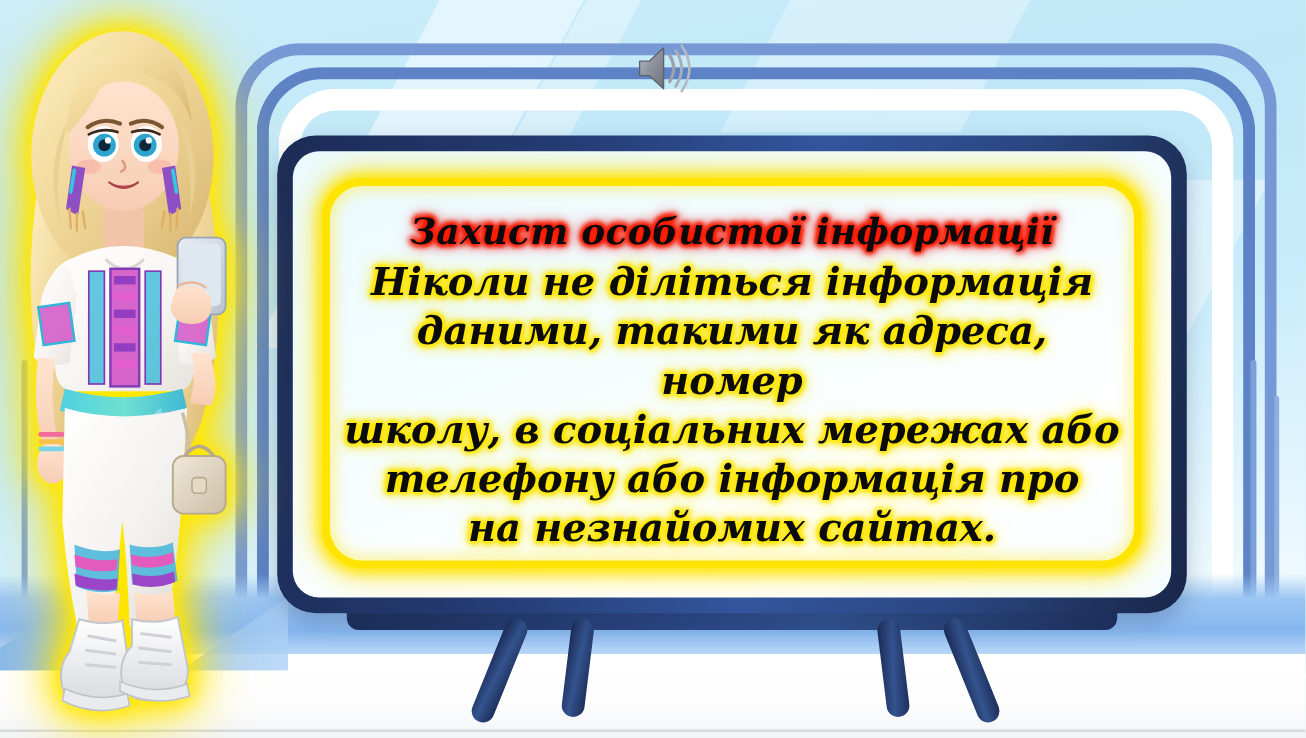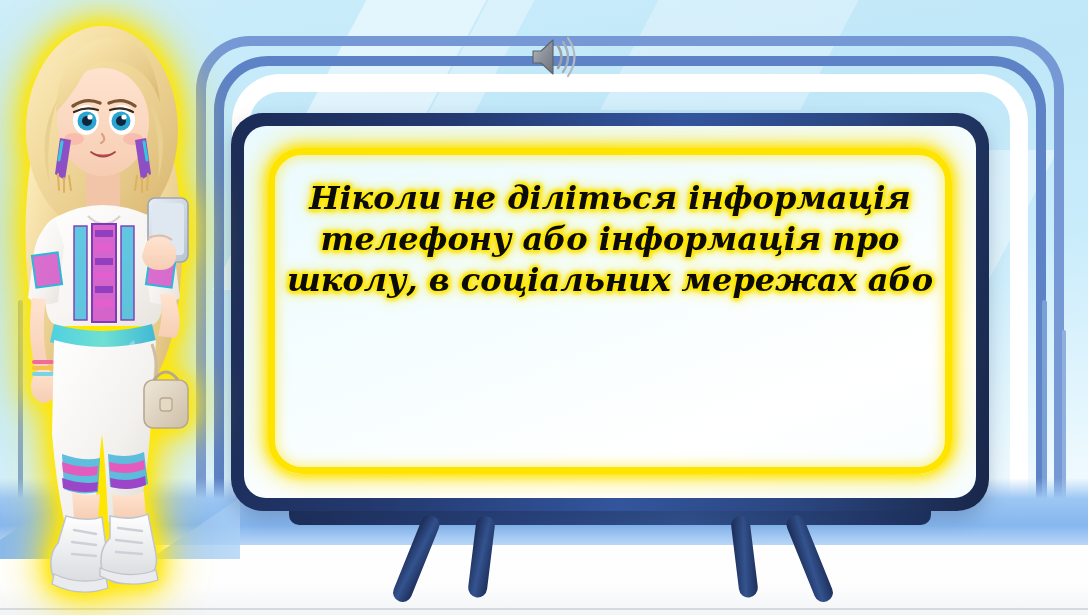--- a/index.html
+++ b/index.html
@@ -209,23 +209,26 @@
   <div class="stand-bar"></div>
   <div class="leg l1"></div>
   <div class="leg l2"></div>
   <div class="leg l3"></div>
   <div class="leg l4"></div>
 
   <div id="tv">
     <div id="tv-screen">
       <div id="glow-frame"></div>
       <div id="screen-text">
+        <div id="slide-title">Захист особистої інформації</div>
         <div class="body-line">Ніколи не діліться інформація</div>
+        <div class="body-line">даними, такими як адреса, номер</div>
+        <div class="body-line">школу, в соціальних мережах або</div>
         <div class="body-line">телефону або інформація про</div>
-        <div class="body-line">школу, в соціальних мережах або</div>
+        <div class="body-line">на незнайомих сайтах.</div>
       </div>
     </div>
   </div>
 
   <div id="character">
     <svg viewBox="0 0 220 613" xmlns="http://www.w3.org/2000/svg">
       <defs>
         <linearGradient id="hair" x1="0" y1="0" x2="1" y2="1">
           <stop offset="0%" stop-color="#fdeec2"></stop>
           <stop offset="35%" stop-color="#f3dca0"></stop>

